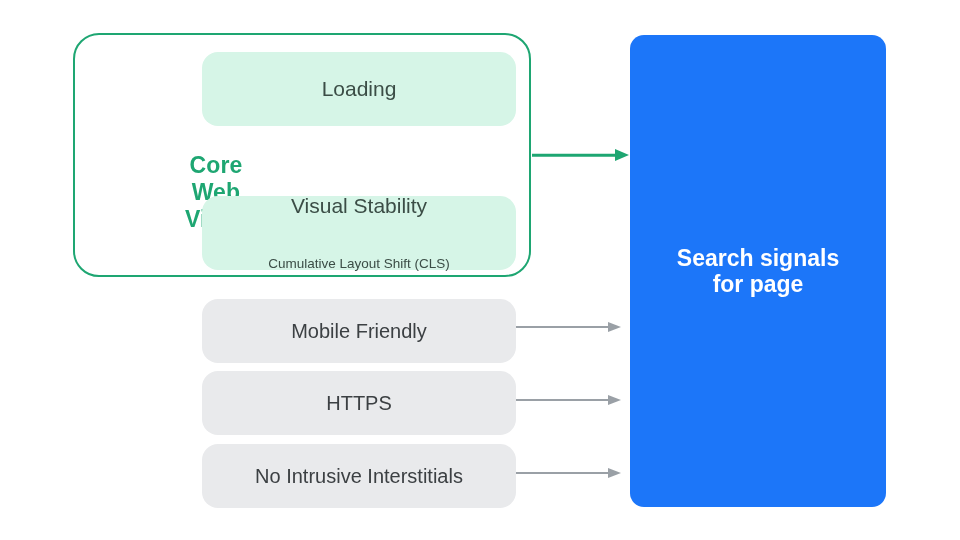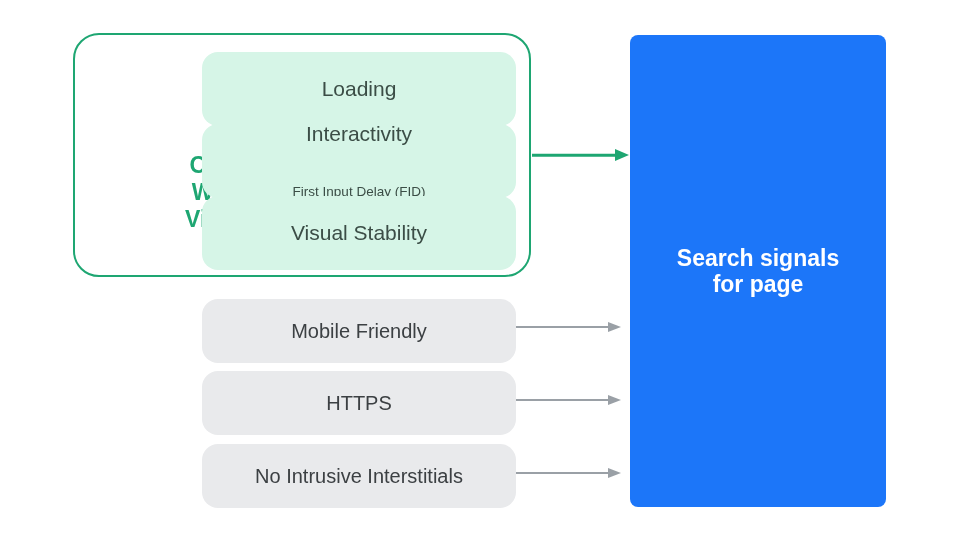--- a/index.html
+++ b/index.html
@@ -78,21 +78,21 @@
     content:"";position:absolute;right:-12px;top:50%;transform:translateY(-50%);
     border-left:13px solid var(--arrow_gray,#9AA0A6);
     border-top:5.5px solid transparent;border-bottom:5.5px solid transparent;
   }
   .as1{top:321px;} .as2{top:394px;} .as3{top:467px;}
 
   
   .result-box{
     position:absolute;left:630px;top:35px;width:256px;height:472px;
     background:var(--blue,#1C76F9);
-    border-radius:8px;
+    border-radius:14px;
     display:flex;align-items:center;justify-content:center;
   }
   .result-text{
     color:var(--white,#FFFFFF);
     font-size:23px;font-weight:bold;line-height:26.5px;
     text-align:center;
   }
 </style>
 </head>
 <body>
@@ -103,26 +103,23 @@
     <div class="cwv-label">
       <div>Core</div>
       <div>Web</div>
       <div>Vitals</div>
     </div>
   </div>
 
   <div class="pill pill-green pg1">
     <div class="pill-title">Loading</div>
   </div>
-  <div class="pill pill-green pg2">
-    <div class="pill-title">Interactivity</div>
-    <div class="pill-sub">First Input Delay (FID)</div>
-  </div>
   <div class="pill pill-green pg3">
     <div class="pill-title">Visual Stability</div>
+    <div class="pill-sub">Cumulative Layout Shift (CLS)</div>
   </div>
 
   <div class="arrow arrow-green">
       <div class="shaft"></div>
     </div>
 
   <div class="pill pill-gray ps1">
     <div class="pill-label">Mobile Friendly</div>
   </div>
   <div class="pill pill-gray ps2">

